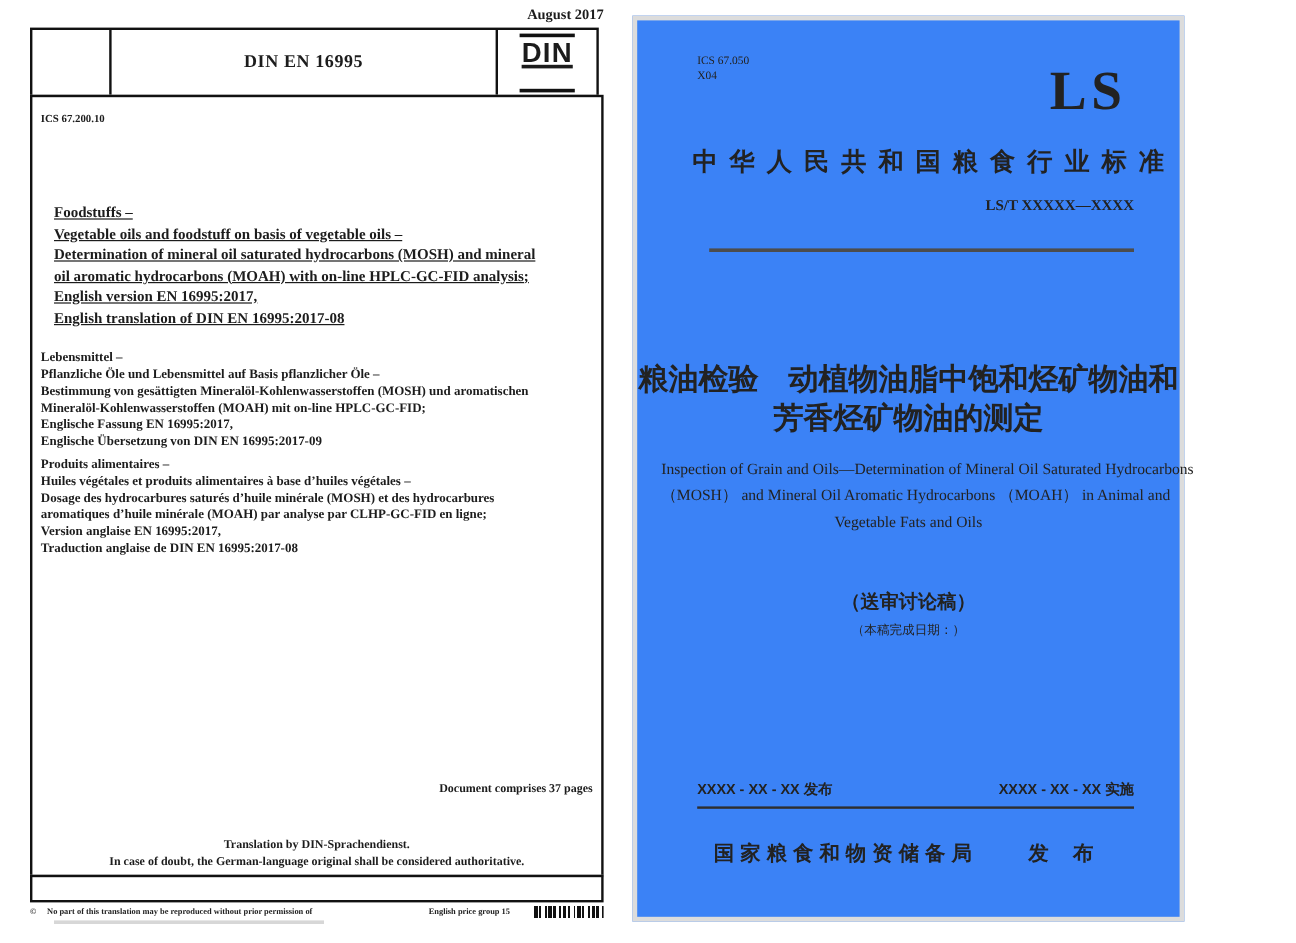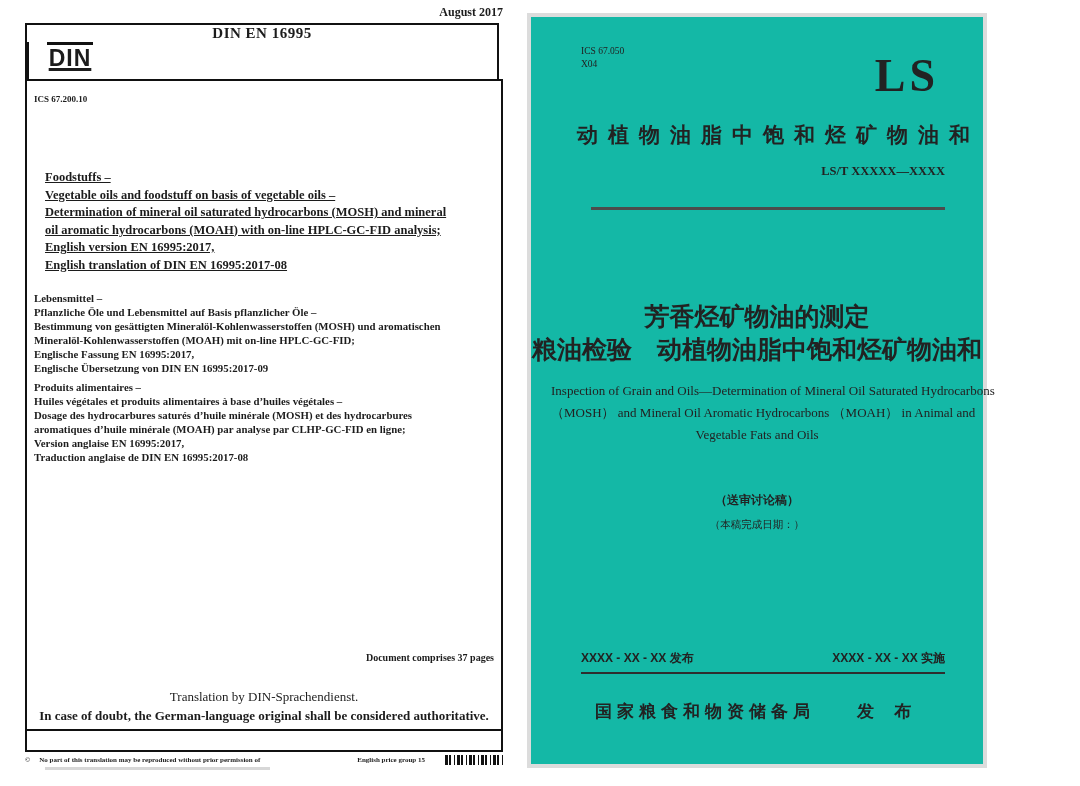--- a/index.html
+++ b/index.html
@@ -6,69 +6,69 @@
   html,body { width:1080px; height:786px; background:#ffffff; overflow:hidden;
               font-family:"Liberation Serif","DejaVu Serif",serif; color:#1c1c1c; }
   .canvas { position:relative; width:1080px; height:786px; background:#fff; }
   .pre { white-space:pre; }
 
   
   .left-page { position:absolute; left:0; top:0; width:515px; height:786px; background:#fff; }
   .august { position:absolute; top:5px; left:25px; width:478px; text-align:right;
             font-weight:bold; font-size:12px; }
   .hdr-table { position:absolute; top:23px; left:25px; width:474px; height:58px;
-               border:2.5px solid #111; display:flex; background:#fff;flex-direction:column; }
+               border:2.5px solid #111; display:flex; background:#fff; }
   .hdr-c1 { width:66px; border-right:2.5px solid #111; }
   .hdr-c2 { flex:1; display:flex; align-items:center; justify-content:center;
             font-weight:bold; font-size:15px; letter-spacing:.5px; }
   .hdr-c3 { width:84px; border-left:2.5px solid #111; display:flex; align-items:center; justify-content:center; }
   .din-logo { font-family:"Liberation Sans","DejaVu Sans",sans-serif; font-weight:bold;
               font-size:23px; letter-spacing:1px; line-height:1;
               border-top:3px solid #111; border-bottom:3px solid #111; padding:2px 2px 18px 2px;
               text-decoration:underline; text-decoration-thickness:2.5px; text-underline-offset:2px; }
   .main-box { position:absolute; top:79px; left:25px; width:478px; height:652px;
               border:2.5px solid #111; background:#fff; }
   .ics-left { position:absolute; top:13px; left:7px; font-weight:bold; font-size:9px; }
   .title-en { position:absolute; top:88px; left:18px; font-weight:bold; font-size:12.5px; line-height:17.5px;text-decoration:underline; }
   .title-de { position:absolute; top:210px; left:7px; font-weight:bold; font-size:10.8px; line-height:14px; }
   .title-fr { position:absolute; top:299px; left:7px; font-weight:bold; font-size:10.8px; line-height:14px; }
   .pages-note { position:absolute; top:571px; right:7px; font-weight:bold; font-size:10px; }
   .trans-note { position:absolute; bottom:5px; left:0; right:0; text-align:center; }
-  .tn1 { font-weight:normal; font-size:13px; margin-bottom:3px; }
-  .tn2 { font-weight:bold; font-size:13px; }
+  .tn1 { font-weight:bold; font-size:10px; margin-bottom:3px; }
+  .tn2 { font-weight:bold; font-size:10px; }
   .empty-row { position:absolute; top:729px; left:25px; width:478px; height:23px;
                border:2.5px solid #111; background:#fff; }
   .din-footer { position:absolute; top:756px; left:25px; width:478px; display:flex;
                 align-items:flex-start; font-weight:bold; font-size:7px; color:#222; }
   .copy-sym { margin-right:9px; }
   .price { margin-left:auto; margin-right:20px; }
   .barcode { width:58px; height:10px; margin-top:-1px;
              background:repeating-linear-gradient(90deg,#111 0 3px,#fff 3px 4px,#111 4px 6px,#fff 6px 9px,#111 9px 10.5px,#fff 10.5px 12px); }
   .footer-cut { position:absolute; top:767px; left:45px; width:225px; height:3px;
                 background:#c6c6c6; opacity:.7; }
 
   
   .right-page { position:absolute; left:527px; top:13px; width:460px; height:755px;
-                background:#14b8a6; border:4px solid #dcdcdc; color:#222; }
+                background:#3b82f6; border:4px solid #dcdcdc; color:#222; }
   .ics-right { position:absolute; top:28px; left:50px; font-size:9.5px; line-height:13px; }
   .ls-logo { position:absolute; top:36px; right:44px; font-weight:bold; font-size:46px;
              letter-spacing:4px; line-height:1; }
   .std-name { position:absolute; top:104px; left:46px; right:34px; text-align:center;
               font-weight:600; font-size:21px; letter-spacing:10px; white-space:nowrap;
               font-family:"Liberation Serif","DejaVu Serif",serif; }
   .doc-num { position:absolute; top:147px; right:38px; font-weight:bold; font-size:12.5px; }
   .rule { position:absolute; top:190px; left:60px; right:38px; height:2.5px; background:#4c4c4c; }
   .cn-title { position:absolute; top:283px; left:0; right:0; text-align:center;
               font-family:"Liberation Sans","DejaVu Sans",sans-serif;
               font-weight:bold; font-size:25px; line-height:33px; }
   .en-title2 { position:absolute; top:363px; left:20px; right:20px; text-align:center;
                font-size:13px; line-height:22px; }
   .consistency { position:absolute; top:441px; left:0; right:0; text-align:center; font-size:13.5px; }
   .draft { position:absolute; top:475px; left:0; right:0; text-align:center;
-           font-weight:bold; font-size:12px; }
+           font-weight:bold; font-size:16px; }
   .date-note { position:absolute; top:501px; left:0; right:0; text-align:center; font-size:10.5px; }
   .issue-row { position:absolute; top:633px; left:50px; right:38px; display:flex;
                justify-content:space-between; font-weight:bold; font-size:12px;
                font-family:"Liberation Sans","DejaVu Sans",sans-serif;
                border-bottom:2px solid #2e2e2e; padding-bottom:5px; }
   .pub-row { position:absolute; top:683px; left:0; right:0; display:flex;
              justify-content:center; gap:42px; font-weight:bold; font-size:17px; }
   .pub-name { letter-spacing:5px; }
   .pub-release { letter-spacing:8px; }
 </style>
@@ -126,27 +126,27 @@
     <div class="footer-cut"></div>
   </section>
 
   <section class="right-page">
     <div class="ics-right">
       <div>ICS 67.050</div>
       <div>X04</div>
     </div>
 
     <div class="ls-logo">LS</div>
-    <div class="std-name">动植物油脂中饱和烃矿物油和</div>
+    <div class="std-name">中华人民共和国粮食行业标准</div>
     <div class="doc-num">LS/T XXXXX—XXXX</div>
     <div class="rule"></div>
 
     <div class="cn-title">
+      <div>粮油检验　动植物油脂中饱和烃矿物油和</div>
       <div>芳香烃矿物油的测定</div>
-      <div>粮油检验　动植物油脂中饱和烃矿物油和</div>
     </div>
 
     <div class="en-title2 pre">Inspection of Grain and Oils—Determination of Mineral Oil Saturated Hydrocarbons
 （MOSH） and Mineral Oil Aromatic Hydrocarbons （MOAH） in Animal and
 Vegetable Fats and Oils</div>
     <div class="draft">（送审讨论稿）</div>
     <div class="date-note">（本稿完成日期：）</div>
 
     <div class="issue-row">
       <span>XXXX - XX - XX 发布</span>

